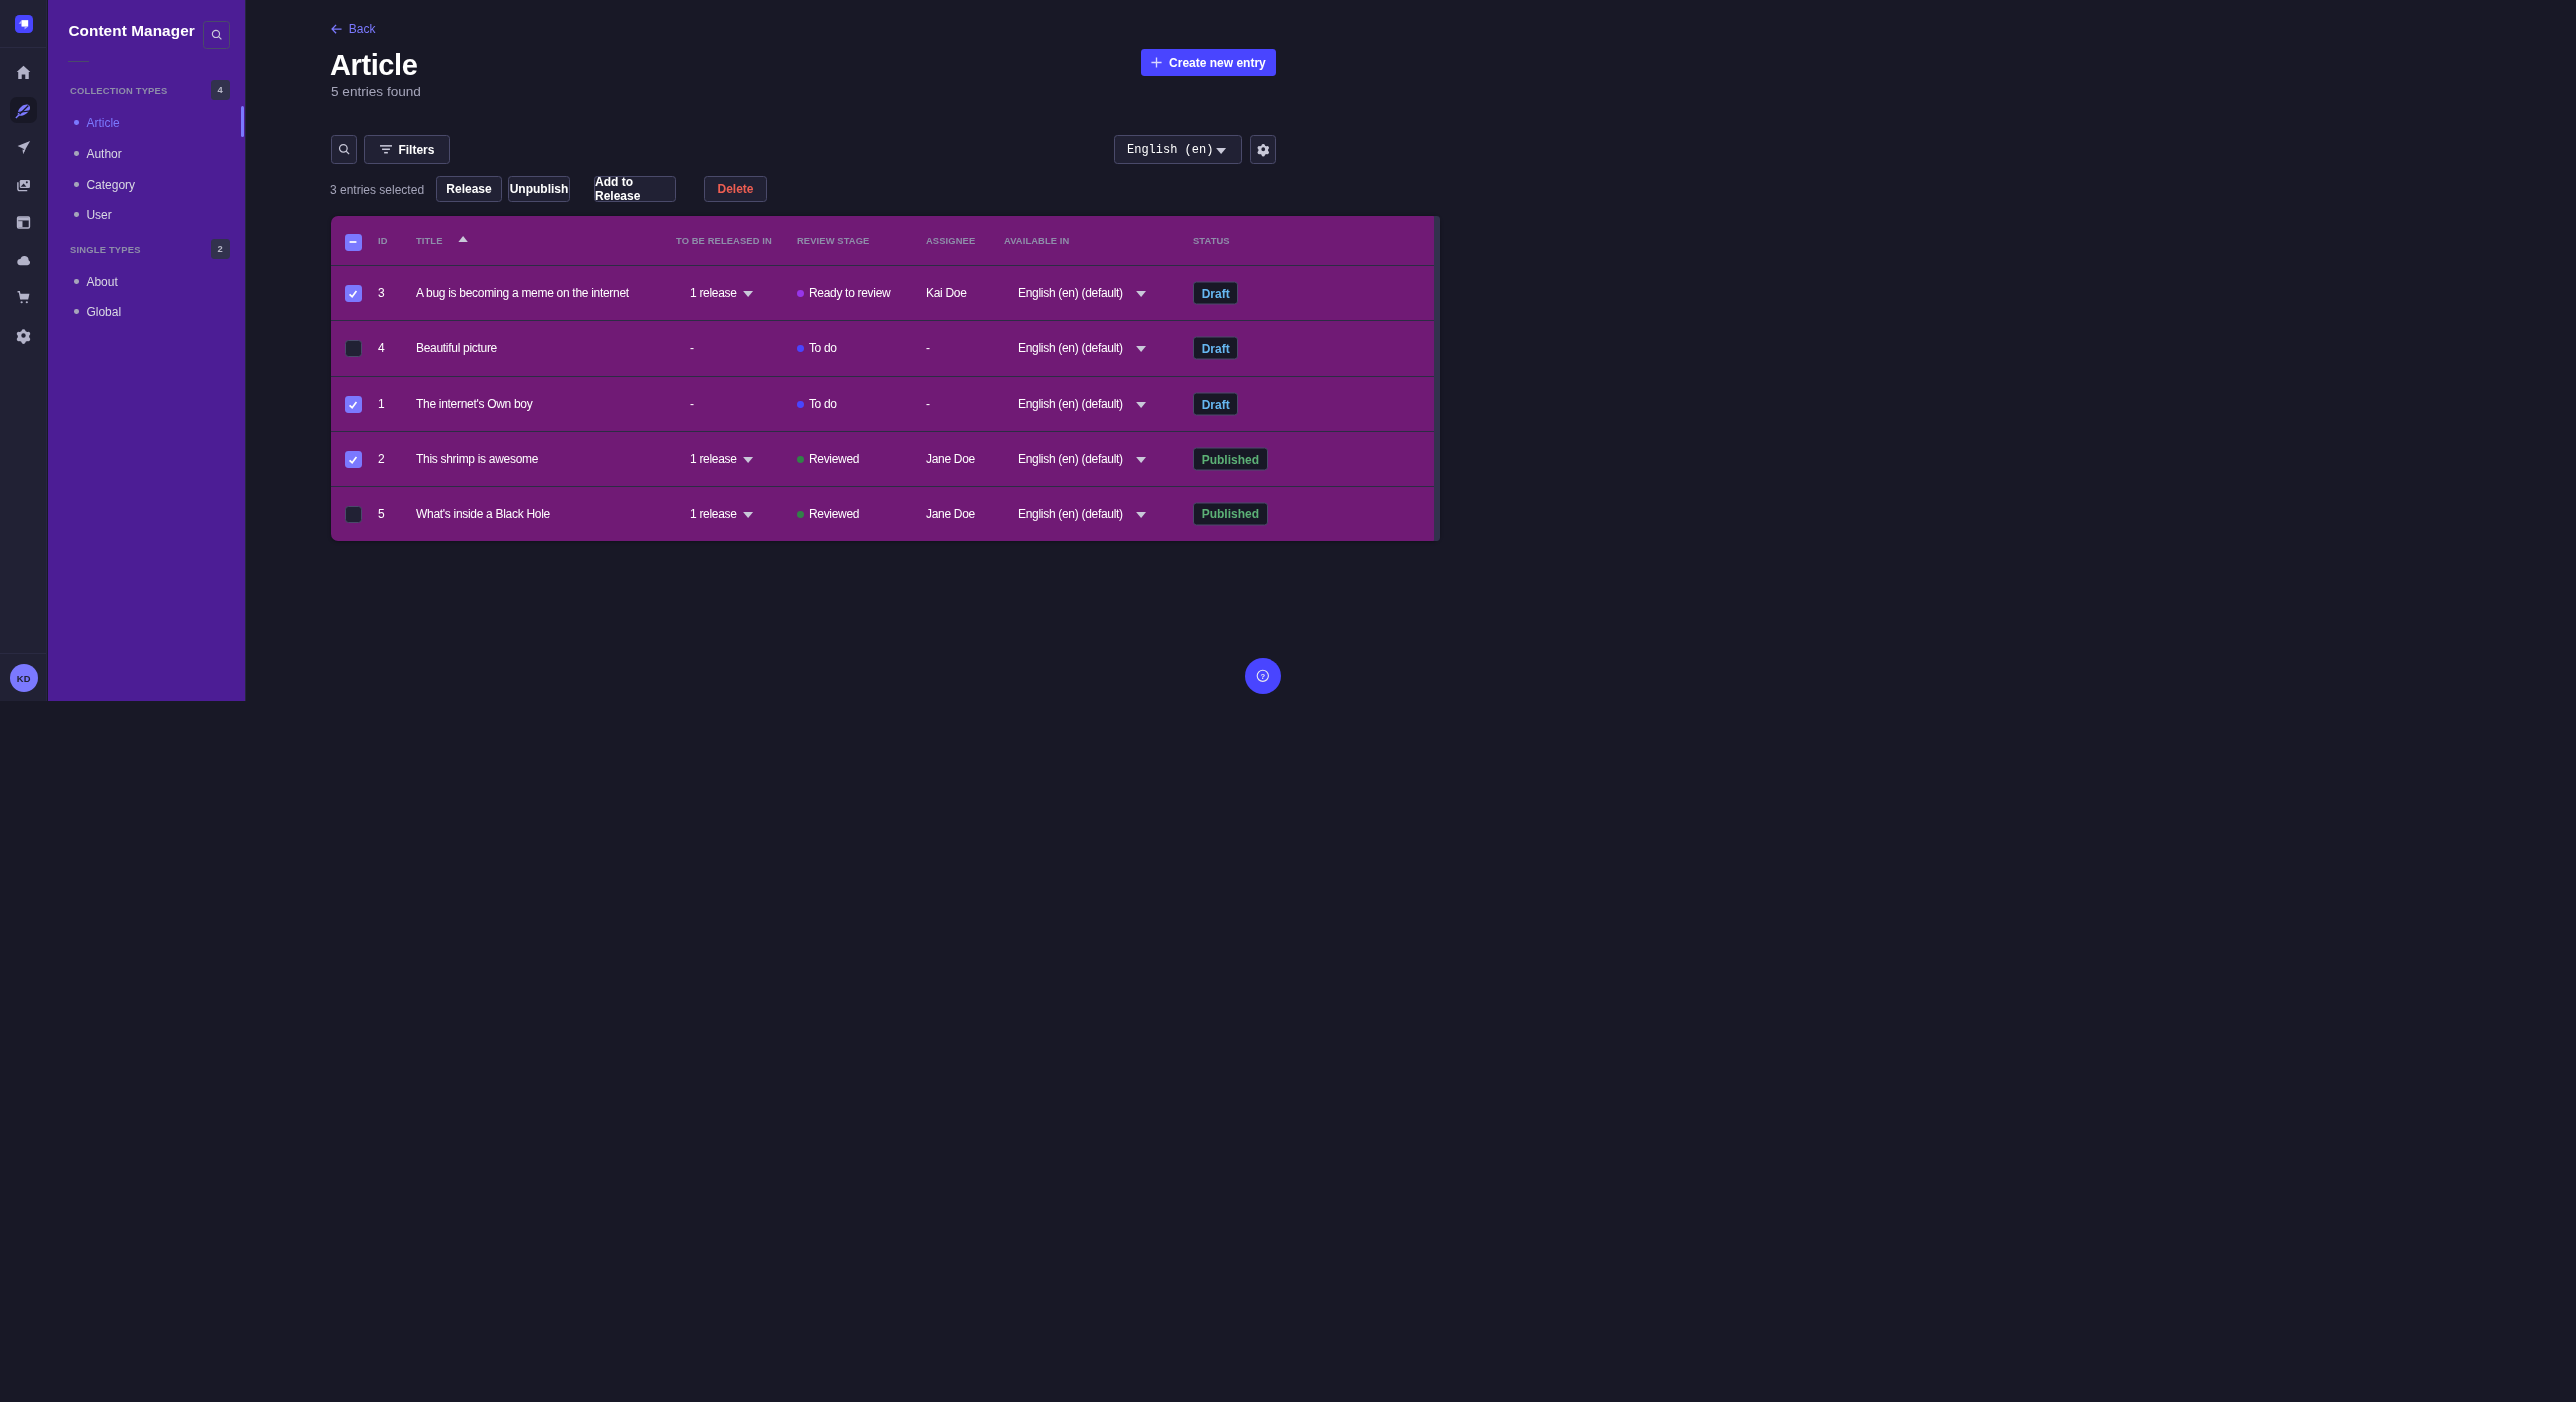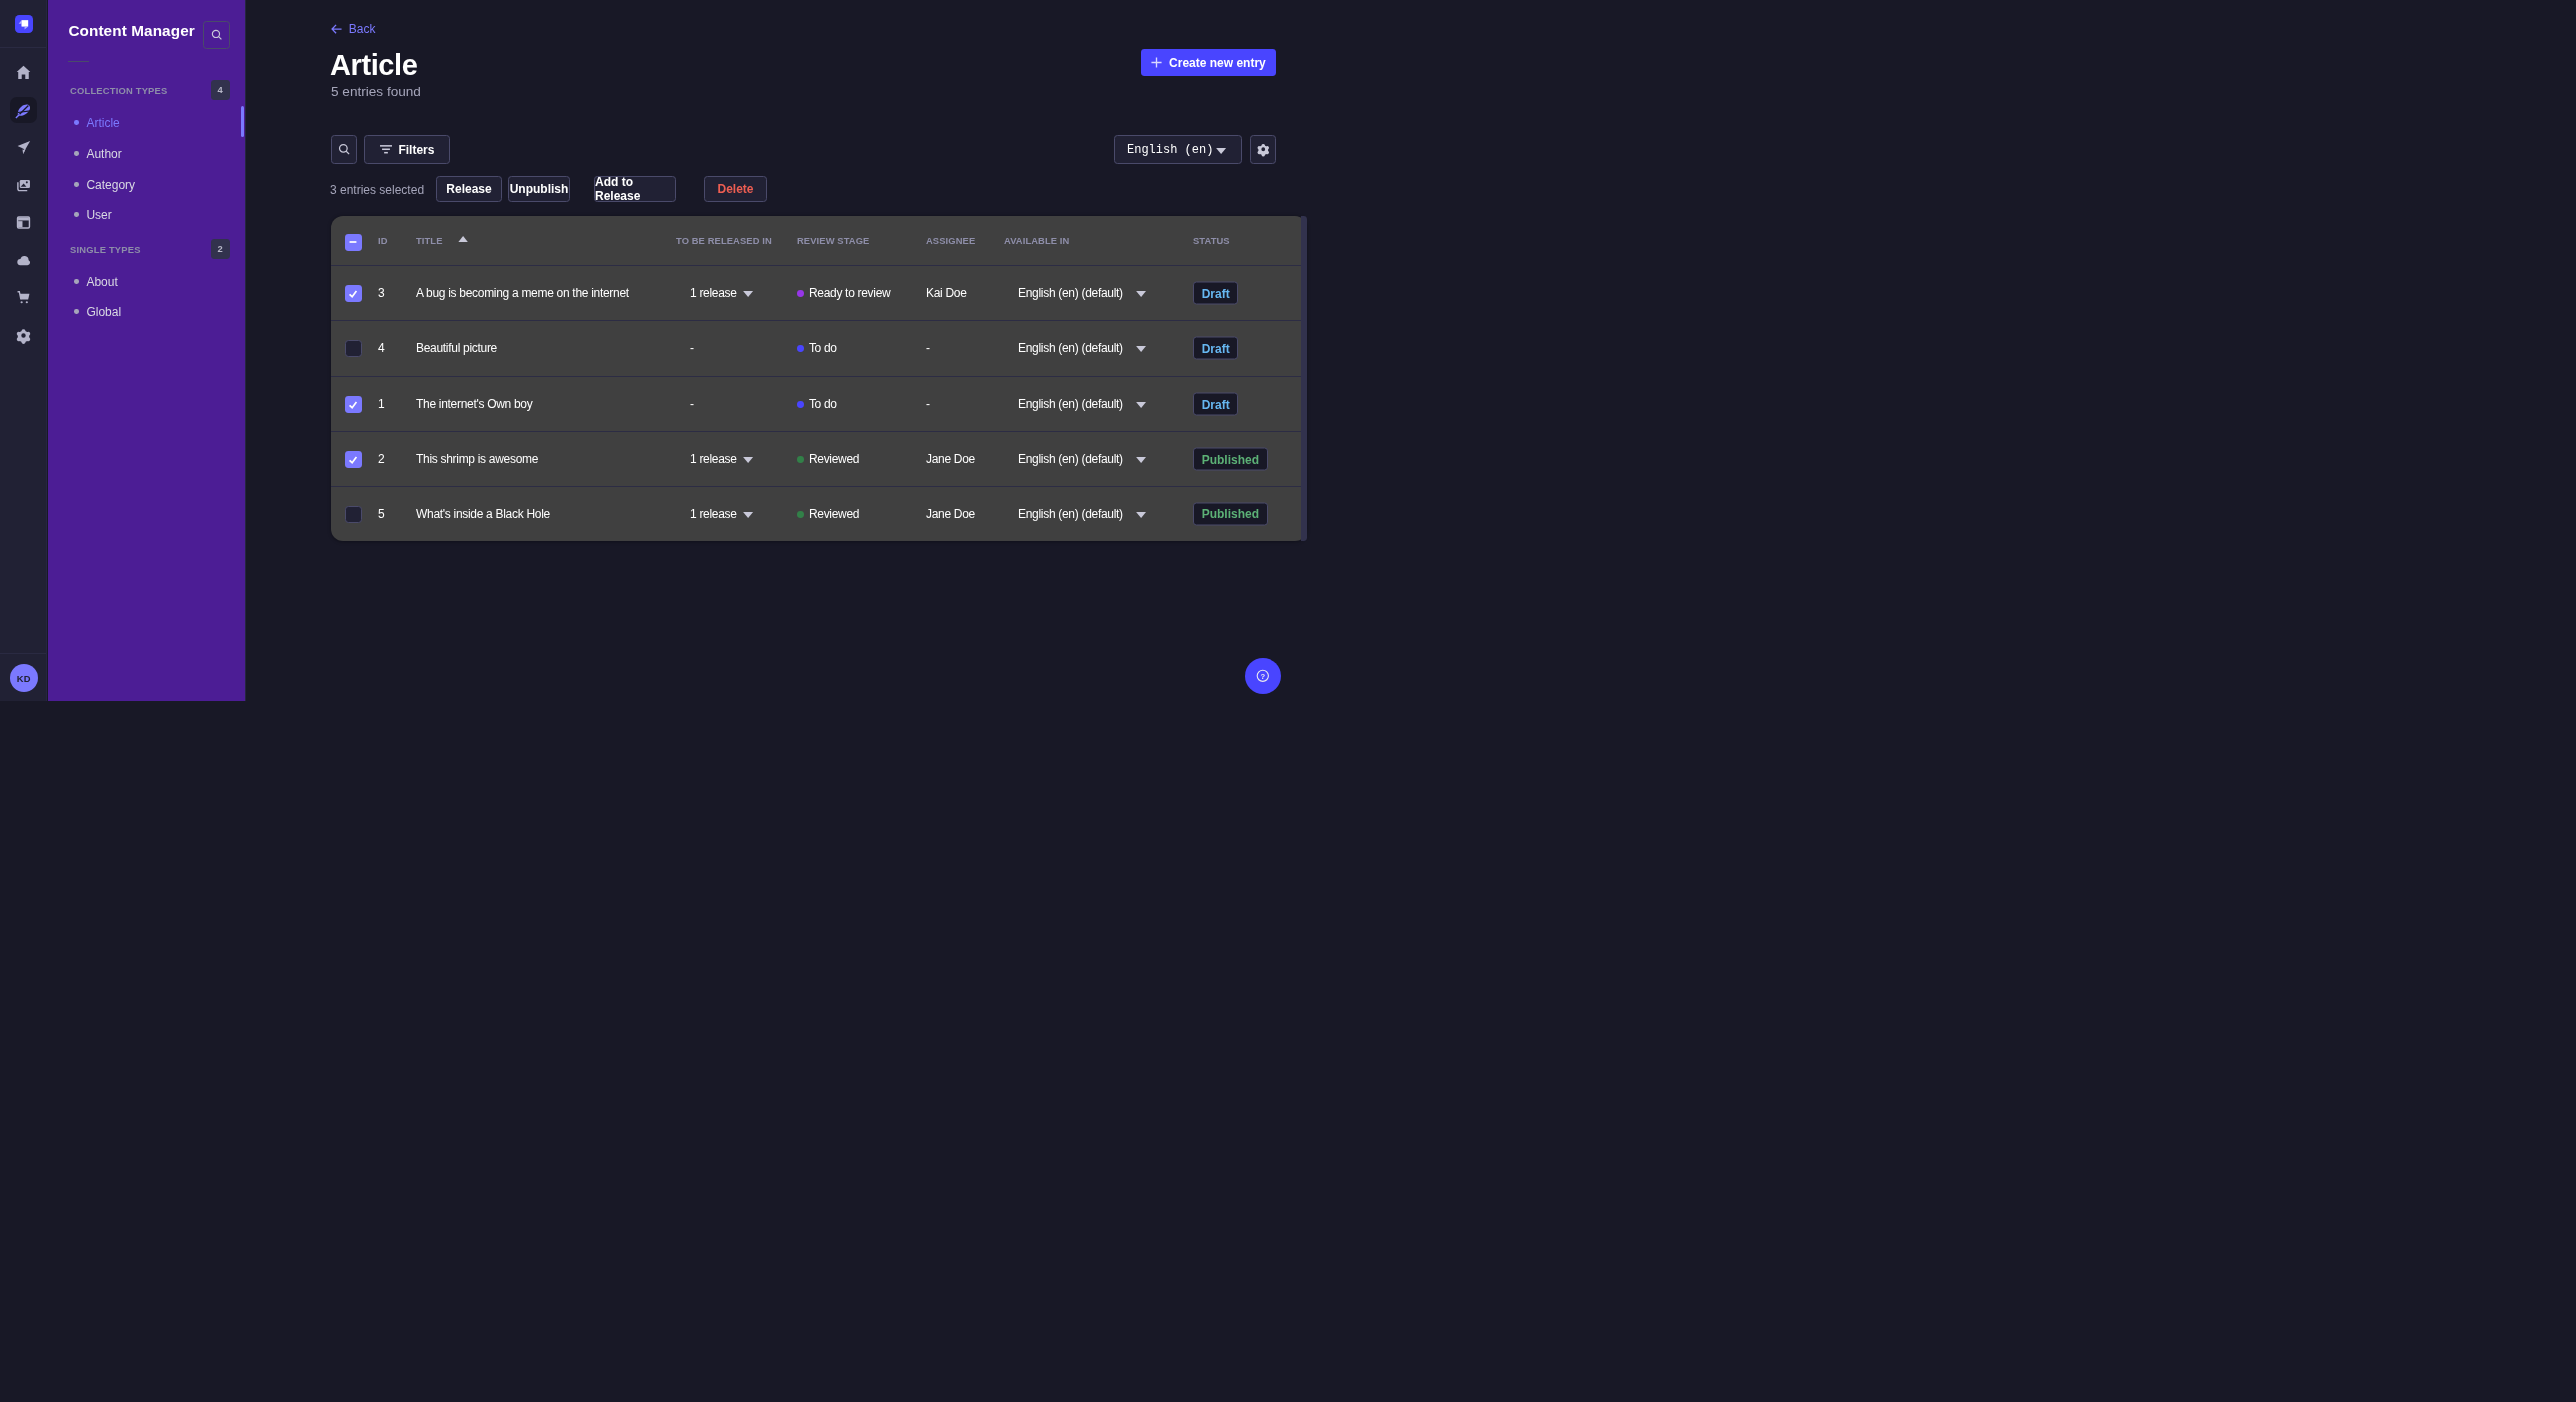--- a/index.html
+++ b/index.html
@@ -58,22 +58,22 @@
 #select { position:absolute; right:82px; top:135px; width:128px; height:29px;
   justify-content:flex-start; padding-left:12px; font-weight:400;font-family:Liberation Mono, monospace; }
 #select svg { position:absolute; right:14.5px; top:12px; }
 #cogBtn { position:absolute; right:48px; top:135px; width:26px; height:29px; }
 #selText { position:absolute; left:47px; top:183px; font-size:12px; color:#a5a5ba; }
 #publishBtn { position:absolute; left:153px; top:176px; width:66px; height:26px; }
 #unpublishBtn { position:absolute; left:225px; top:176px; width:62px; height:26px; }
 #releaseBtn { position:absolute; left:311px; top:176px; width:82px; height:26px; }
 #deleteBtn { position:absolute; left:421px; top:176px; width:63px; height:26px; color:#ee5e52; }
 
-#card { position:absolute; left:48px; top:216px; width:976px; height:325px;
-  background:#404040; border-radius:12px; box-shadow:0 0.9px 3.4px rgba(3,3,5,.35); }
+#card { position:absolute; left:48px; top:216px; width:1109px; height:325px;
+  background:#701a75; border-radius:7px; box-shadow:0 0.9px 3.4px rgba(3,3,5,.35); }
 #scrolltrack { position:absolute; right:0; top:0; width:6px; height:100%;
   background:#32324d; border-radius:0 3.4px 3.4px 0; }
 .cb { position:absolute; left:13.6px; width:17px; height:17px; border-radius:3.4px; }
 .cb.on { background:#7b79ff; }
 .cb.off { background:#212134; border:0.9px solid #4a4a6a; }
 .cb svg { position:absolute; left:2.6px; top:2.6px; }
 .th { position:absolute; font-size:9.4px; font-weight:700; color:#8e8ea9; letter-spacing:0.1px; top:234px; }
 .row { position:absolute; left:0; width:100%; height:55px; border-top:0.9px solid #2c2c44; }
 .row .cell { position:absolute; font-size:12px; letter-spacing:-0.3px; color:#fff; top:50%; transform:translateY(-50%); white-space:nowrap; }
 .dotc { display:inline-block; width:6.8px; height:6.8px; border-radius:50%; margin-right:5.1px; position:relative; top:0; }

